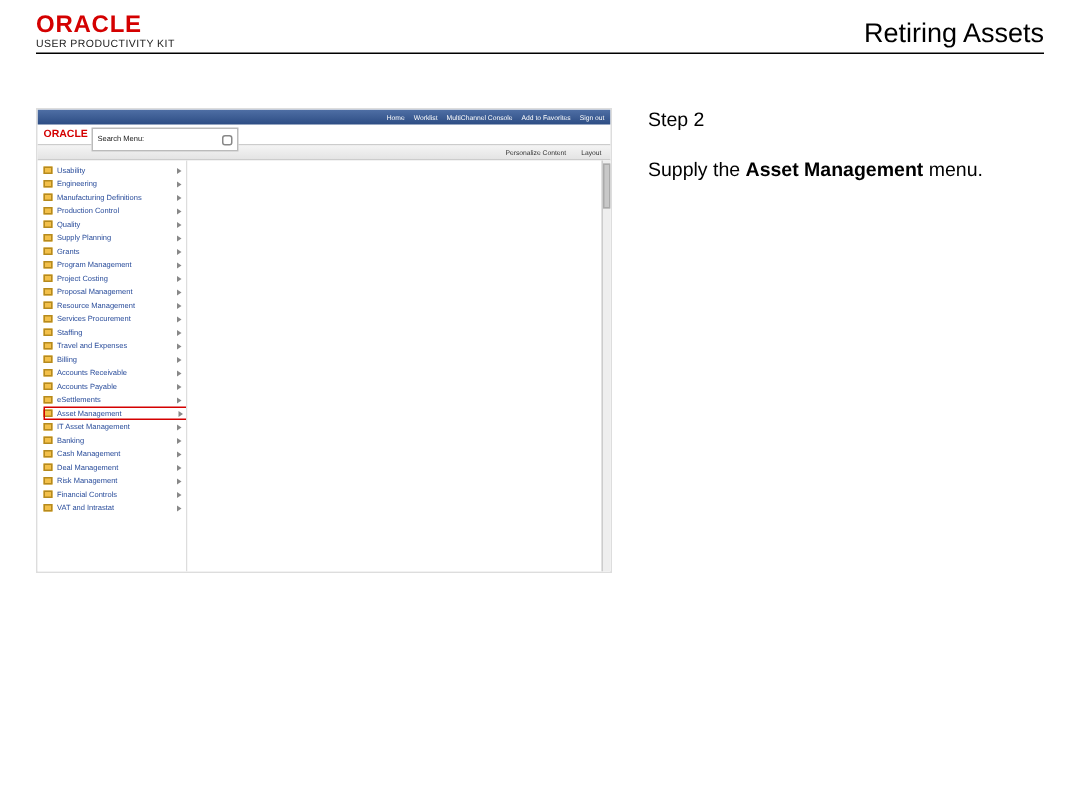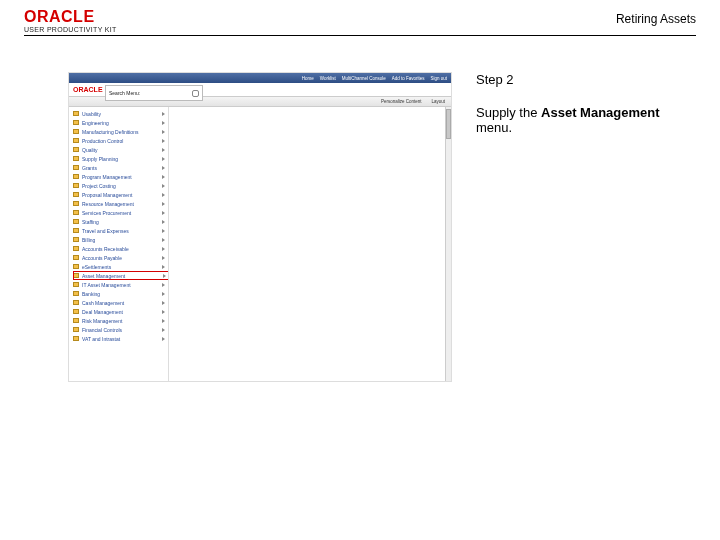--- a/index.html
+++ b/index.html
@@ -21,22 +21,22 @@
   .header-row {
     display: flex;
     justify-content: space-between;
     align-items: flex-start;
     border-bottom: 1px solid #000;
     padding-bottom: 2px;
   }
   .logo-block { display: flex; flex-direction: column; }
   .logo-oracle { font-size: 16px; font-weight: 700; color: #d40000; letter-spacing: 0.5px; }
   .logo-upk { font-size: 7px; letter-spacing: 0.3px; color: #222; }
-  .doc-title { font-size: 12px; color: #000; padding-top: 4px; }
-  .content-row { display: flex; margin-top: 36px; margin-left: 44px; }
+  .doc-title { font-size: 18px; color: #000; padding-top: 4px; }
+  .content-row { display: flex; margin-top: 36px; }
   .screenshot-col { width: 384px; }
   .instr-col { flex: 1; padding-left: 24px; }
   .step-label { font-size: 13px; margin-bottom: 18px; }
   .instr-text { font-size: 13px; }
   .instr-text b { font-weight: 700; }
 
   
   .shot {
     width: 384px;
     height: 310px;

